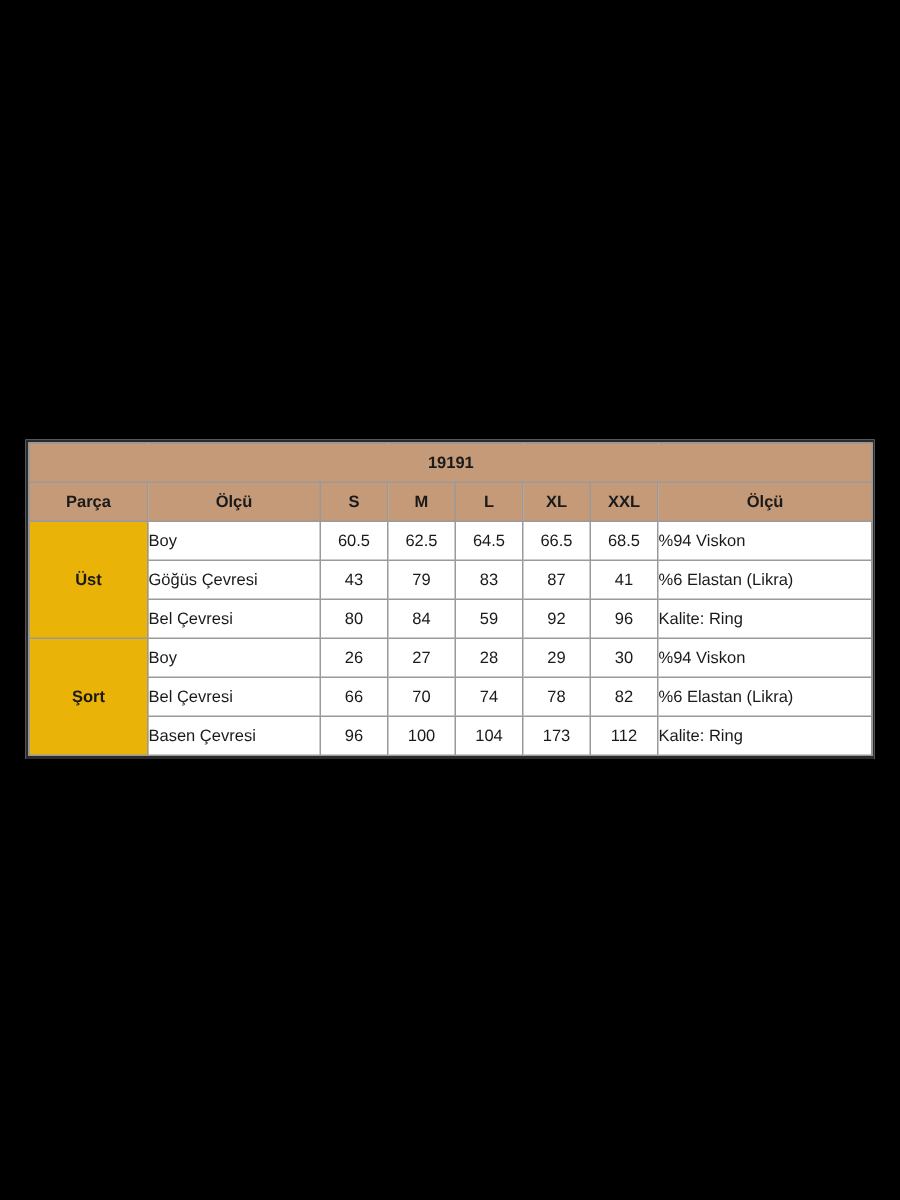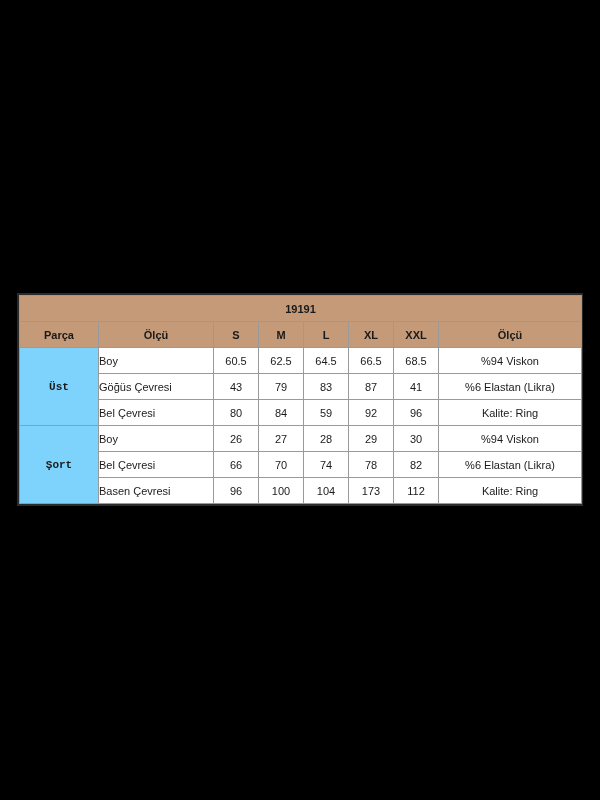--- a/index.html
+++ b/index.html
@@ -45,38 +45,37 @@
     color: #1a1a1a;
     margin-top: 48px;
   }
   .hdr {
     background: #c49a78;
     text-align: center;
     font-weight: bold;
     font-size: 11.5px;
   }
   .group-cell {
-    background: #7dd3fc;
+    background: #eab308;
     text-align: center;
     font-weight: bold;
     font-size: 11.5px;
-    font-family: Liberation Mono, monospace;
   }
   .label-cell {
     text-align: left;
     padding-left: 7px;
     font-size: 11px;
     margin-top: 37px;
   }
   .num-cell {
     text-align: center;
     font-size: 11px;
   }
   .fabric-cell {
-    text-align: center;
+    text-align: left;
     padding-left: 7px;
     font-size: 11px;
     border-left: 1px solid #9a9a9a;
     border-right: 1px solid #9a9a9a;
     border-top: none;
     border-bottom: none;
   }
   .fabric-cell.first { border-top: 1px solid #9a9a9a; }
   .fabric-cell.last { border-bottom: 1px solid #9a9a9a; }
   col.c-group { width: 79px; }

